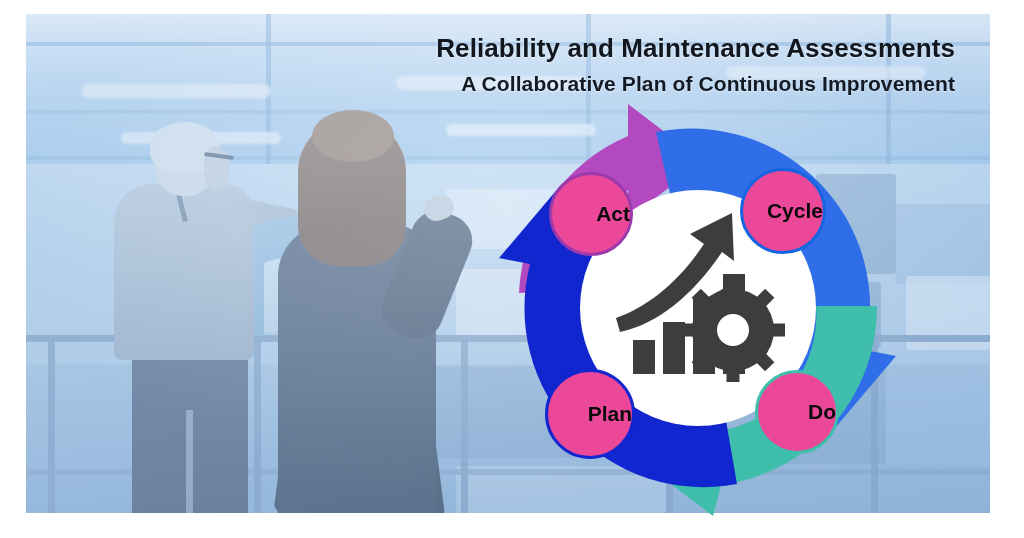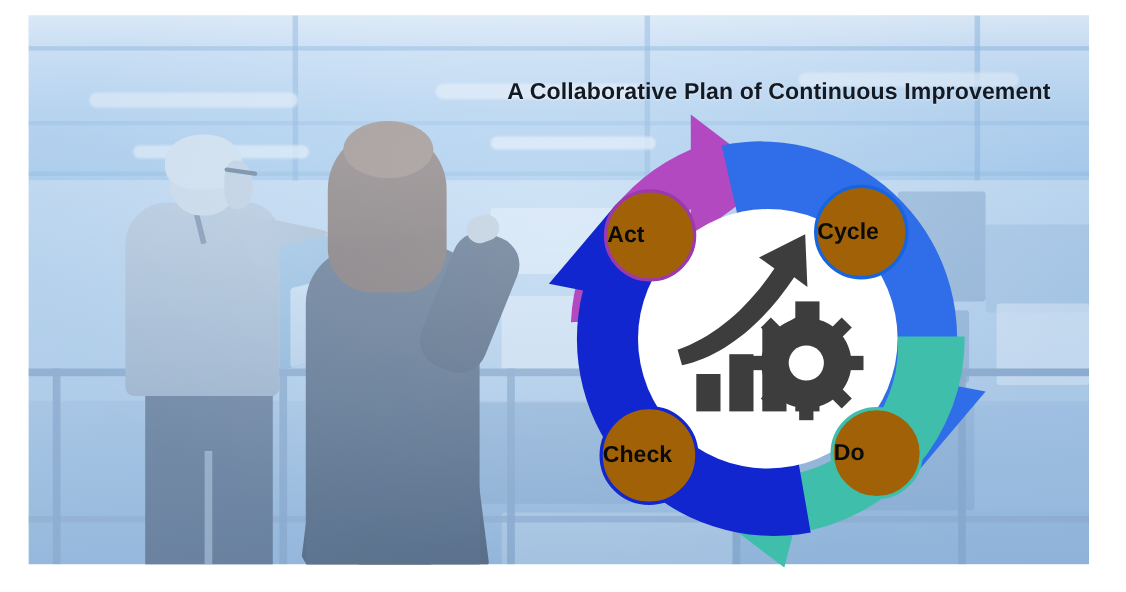--- a/index.html
+++ b/index.html
@@ -94,22 +94,22 @@
     position:absolute;left:300px;top:72px;width:655px;text-align:right;
     font-size:21px;font-weight:bold;color:#131a24;letter-spacing:.1px;
     text-shadow:0 1px 2px rgba(255,255,255,.5);
   }
 
   
   .cycle{position:absolute;left:508px;top:118px;width:380px;height:380px;}
   .cycle svg{display:block;width:380px;height:380px;overflow:visible;}
 
   .node{
-    position:absolute;border-radius:50%;background:#a16207;
-    display:flex;align-items:center;justify-content:flex-start;
+    position:absolute;border-radius:50%;background:#ec4899;
+    display:flex;align-items:center;justify-content:flex-end;
     font-weight:bold;color:#0b0b0b;
   }
   .node span{pointer-events:none;}
   #node-plan{left:740px;top:168px;width:80px;height:80px;border:3px solid #1565E0;font-size:21px;}
   #node-do{left:755px;top:370px;width:78px;height:78px;border:3px solid #3fbfab;font-size:21px;}
   #node-check{left:545px;top:369px;width:84px;height:84px;border:3px solid #1226cf;font-size:21px;}
   #node-act{left:549px;top:172px;width:78px;height:78px;border:3px solid #9c39ab;font-size:21px;}
 </style>
 </head>
 <body>
@@ -178,20 +178,21 @@
     <div class="person w-body"></div>
     <div class="person w-armR"></div>
     <div class="person w-hand"></div>
     <div class="person w-hair"></div>
     <div class="person w-hair2"></div>
 
     <div class="wash"></div>
     <div class="vign"></div>
   </div>
 
+  <div class="title">Reliability and Maintenance Assessments</div>
   <div class="subtitle">A Collaborative Plan of Continuous Improvement</div>
 
   <div class="cycle">
     <svg viewBox="0 0 380 380" xmlns="http://www.w3.org/2000/svg">
 
       <path fill="#b249c0" d="M 11,175
            A 179,179 0 0 1 120,18
            L 120,-14
            L 196,44
            L 120,100
@@ -266,16 +267,16 @@
   <div class="node" id="node-act">
     <span>Act</span>
   </div>
   <div class="node" id="node-plan">
     <span>Cycle</span>
   </div>
   <div class="node" id="node-do">
     <span>Do</span>
   </div>
   <div class="node" id="node-check">
-    <span>Check</span>
+    <span>Plan</span>
   </div>
 
 </div>
 
 </body></html>

